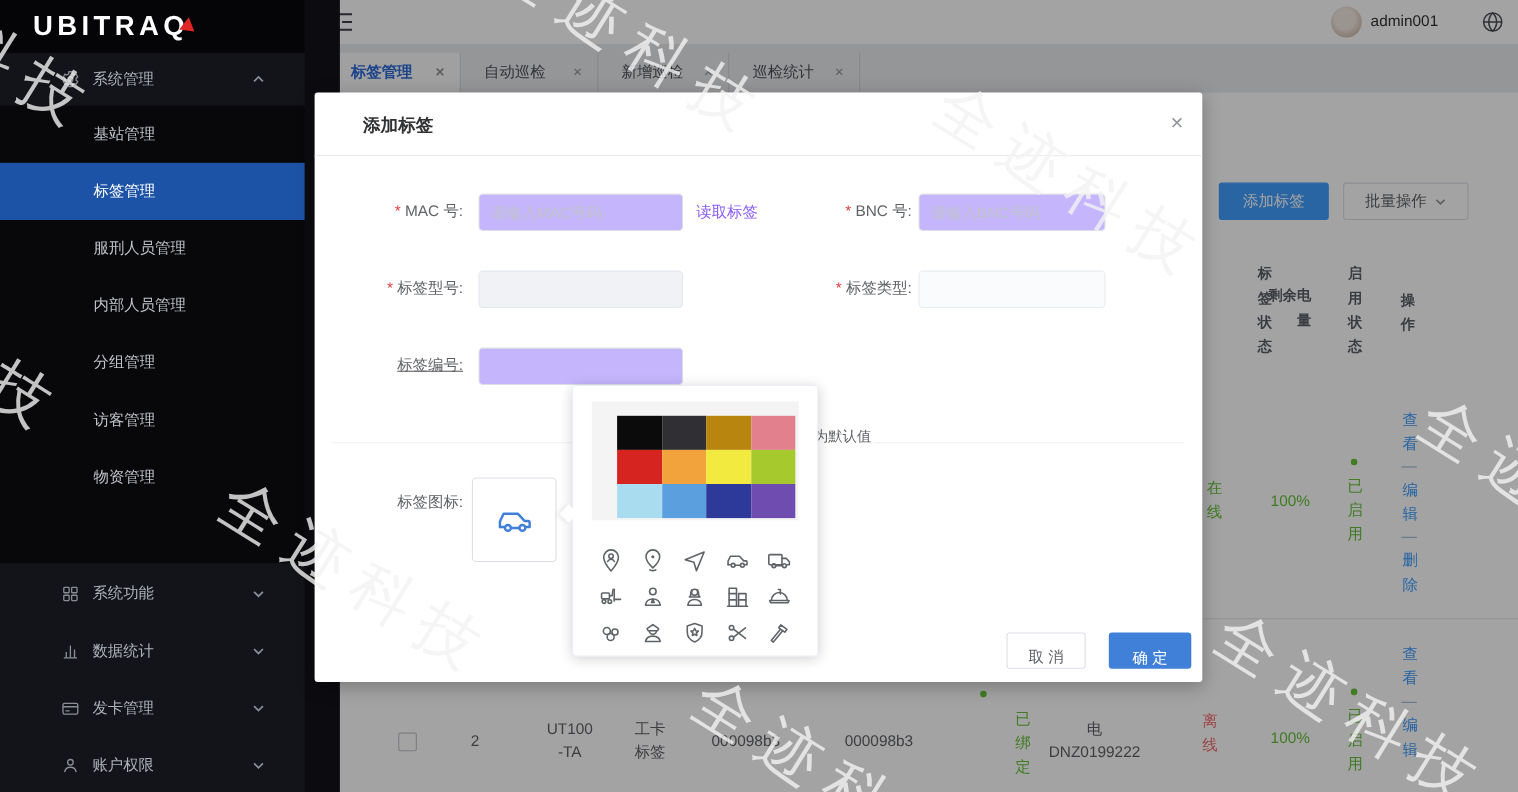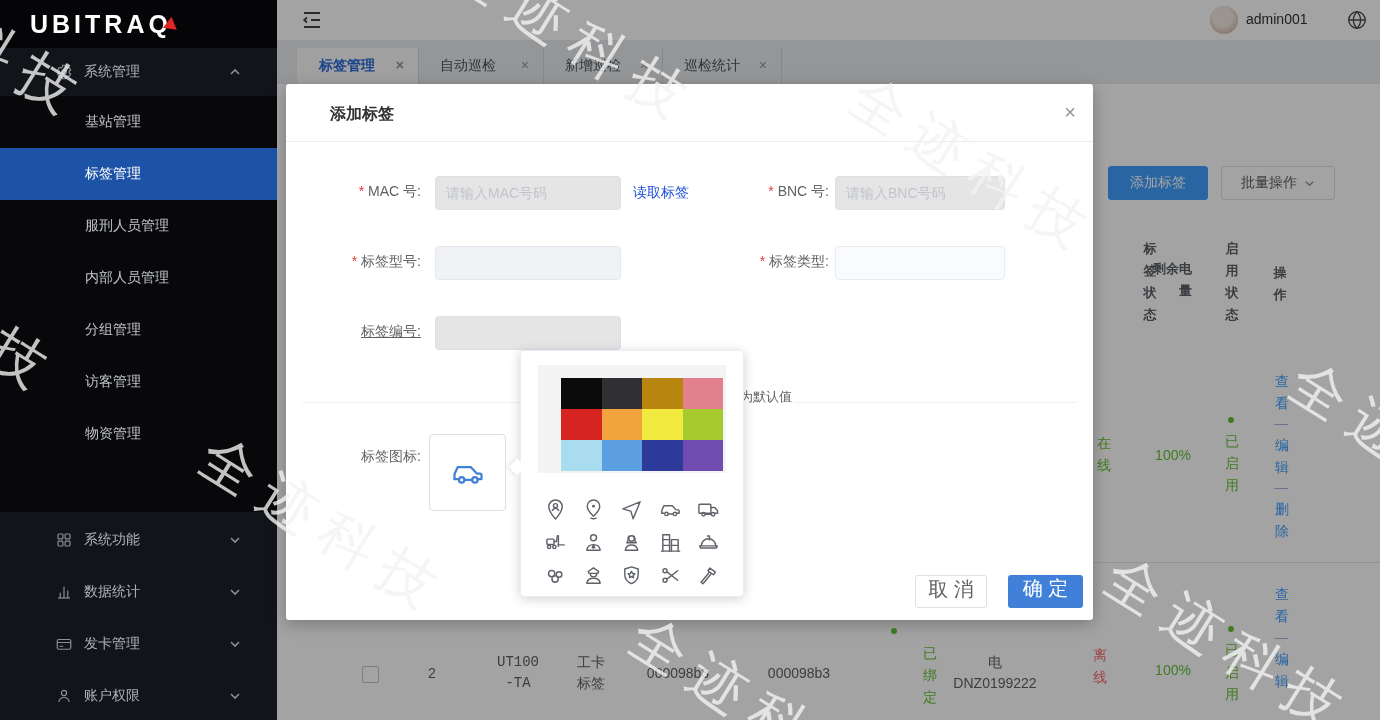--- a/index.html
+++ b/index.html
@@ -1,20 +1,20 @@
 <!DOCTYPE html>
 <html><head>
 <meta charset="utf-8">
 <style>
   html,body{margin:0;padding:0;background:#222;}
   #screen{position:relative;width:1380px;height:720px;overflow:hidden;
     font-family:"Liberation Sans","DejaVu Sans",sans-serif;background:#f0f2f5;}
   .abs{position:absolute;}
   
-  .sidebar{left:0;top:0;width:277px;height:720px;background:#131419;z-index:10;}
+  .sidebar{left:0;top:0;width:277px;height:720px;background:#131419;z-index:10;padding-left:32px;}
   .logo-area{left:0;top:0;width:277px;height:48px;background:#050507;}
   .logo{left:30px;top:10px;color:#fff;font-size:25px;font-weight:700;letter-spacing:4px;white-space:nowrap;}
   .logo-mark{display:inline-block;width:0;height:0;border-left:12px solid #e02525;border-top:7px solid transparent;border-bottom:7px solid transparent;transform:rotate(38deg);margin-left:-6px;}
   .menu-item{left:0;width:277px;height:48px;color:#aeb2ba;font-size:14px;cursor:pointer;}
   .menu-item .mi-icon{position:absolute;left:55px;top:15px;width:18px;height:18px;color:#8a8e96;}
   .menu-item .mi-label{position:absolute;left:84px;top:15px;}
   .menu-item .mi-caret{position:absolute;right:36px;top:18px;width:12px;height:12px;color:#8a8e96;}
   .submenu{left:0;top:96px;width:277px;height:416px;background:#08080a;}
   .sub-item{left:0;width:277px;height:52px;color:#bfc3c9;font-size:14px;cursor:pointer;}
   .sub-item span{position:absolute;left:85px;top:17px;}
@@ -50,30 +50,30 @@
   
   .overlay{left:277px;top:0;width:1103px;height:720px;background:rgba(0,0,0,0.36);z-index:40;}
   
   .modal{left:286px;top:84px;width:807px;height:536px;background:#fff;border-radius:3px;
     box-shadow:0 4px 16px rgba(0,0,0,0.25);z-index:50;}
   .modal-title{left:44px;top:20px;font-size:16px;color:#303133;font-weight:700;}
   .modal-close{left:774px;top:18px;width:20px;height:20px;color:#909399;font-size:20px;line-height:20px;text-align:center;cursor:pointer;}
   .modal-hr{left:0;top:57px;width:807px;height:1px;background:#ececec;}
   .f-label{font-size:14px;color:#606266;text-align:right;white-space:nowrap;}
   .f-label.req::before{content:"* ";color:#e03c3c;}
-  .f-input{box-sizing:border-box;border:1px solid #dcdfe6;border-radius:4px;background:#e5e5e5;
+  .f-input{box-sizing:border-box;border:1px solid #dcdfe6;border-radius:4px;background:#c4b5fd;
     font-size:14px;color:#606266;padding:0 10px;outline:none;font-family:inherit;}
   .f-input::placeholder{color:#c0c4cc;}
   .f-input.gray{background:#f0f2f5;border-color:#e4e7ed;}
   .f-input.pale{background:#fafbfc;border-color:#e8ebf0;}
   .hint-line{background:#f0f0f0;height:1px;}
   .hint-text{font-size:13px;color:#606266;background:#fff;padding:0 2px;}
   .icon-btn{box-sizing:border-box;border:1px solid #dcdfe6;border-radius:4px;background:#fff;display:flex;align-items:center;justify-content:center;cursor:pointer;}
   .icon-btn .sel-icon{width:36px;height:36px;color:#4080d9;}
-  .m-btn{position:absolute;display:flex;align-items:flex-start;justify-content:center;font-size:20px;border-radius:3px;cursor:pointer;box-sizing:border-box;}
+  .m-btn{position:absolute;display:flex;align-items:flex-end;justify-content:center;font-size:14px;border-radius:3px;cursor:pointer;box-sizing:border-box;}
   
   .popover{left:520px;top:350px;width:222px;height:245px;background:#fff;border:1px solid #ebeef5;border-radius:4px;
     box-shadow:0 2px 12px rgba(0,0,0,0.18);z-index:60;}
   .pop-arrow{left:511px;top:461px;width:12px;height:12px;background:#fff;transform:rotate(45deg);
     box-shadow:-2px 2px 4px rgba(0,0,0,0.08);z-index:61;}
   .palette-wrap{left:17px;top:14px;width:188px;height:108px;background:#f4f4f5;}
   .palette{position:absolute;left:23px;top:13px;width:162px;height:93px;display:grid;grid-template-columns:repeat(4,1fr);grid-template-rows:repeat(3,1fr);}
   .swatch{cursor:pointer;}
   .icon-grid{left:15px;top:142px;width:192px;height:99px;display:grid;grid-template-columns:repeat(5,1fr);grid-template-rows:repeat(3,1fr);}
   .pick-icon{display:flex;align-items:center;justify-content:center;color:#5f6368;cursor:pointer;}
@@ -249,21 +249,21 @@
   <div class="abs vcell blue-link" style="left:1272px;top:370px;">查看</div>
   <div class="abs act-div" style="left:1274px;top:424px;"></div>
   <div class="abs vcell blue-link" style="left:1272px;top:434px;">编辑</div>
   <div class="abs act-div" style="left:1274px;top:488px;"></div>
   <div class="abs vcell blue-link" style="left:1272px;top:498px;">删除</div>
 
   <div class="abs row-divider" style="left:1093px;top:562px;width:287px;"></div>
 
   <div class="abs checkbox" style="left:362px;top:666px;"></div>
   <div class="abs cellnum" style="left:428px;top:665px;">2</div>
-  <div class="abs pre" style="left:488px;top:652px;width:60px;font-family:Liberation Mono, monospace;">UT100
+  <div class="abs pre" style="left:488px;top:652px;width:60px;">UT100
 -TA</div>
   <div class="abs pre" style="left:568px;top:652px;width:46px;">工卡
 标签</div>
   <div class="abs cellnum" style="left:636px;top:665px;width:84px;text-align:center;">000098b3</div>
   <div class="abs cellnum" style="left:757px;top:665px;width:84px;text-align:center;">000098b3</div>
   <div class="abs dot" style="left:891px;top:628px;"></div>
   <div class="abs vcell green" style="left:920px;top:642px;">已绑定</div>
   <div class="abs pre" style="left:938px;top:652px;width:114px;">电
 DNZ0199222</div>
   <div class="abs vcell red" style="left:1090px;top:644px;">离线</div>
@@ -276,21 +276,21 @@
 
   <div class="abs overlay"></div>
 
   <div class="abs modal">
     <div class="abs modal-title">添加标签</div>
     <div class="abs modal-close">×</div>
     <div class="abs modal-hr"></div>
 
     <div class="abs f-label req" style="left:29px;top:99px;width:106px;">MAC 号:</div>
     <input class="abs f-input" style="left: 149px; top: 92px; width: 186px; height: 34px;" placeholder="请输入MAC号码">
-    <div class="abs blue-link" style="left:347px;top:100px;font-size:14px;color:#1d4ed8;">读取标签</div>
+    <div class="abs blue-link" style="left:347px;top:100px;font-size:14px;color:#8b5cf6;">读取标签</div>
     <div class="abs f-label req" style="left:445px;top:99px;width:98px;">BNC 号:</div>
     <input class="abs f-input" style="left: 549px; top: 92px; width: 170px; height: 34px;" placeholder="请输入BNC号码">
 
     <div class="abs f-label req" style="left:29px;top:169px;width:106px;">标签型号:</div>
     <input class="abs f-input gray" style="left: 149px; top: 162px; width: 186px; height: 34px;">
     <div class="abs f-label req" style="left:445px;top:169px;width:98px;">标签类型:</div>
     <input class="abs f-input pale" style="left: 549px; top: 162px; width: 170px; height: 34px;">
 
     <div class="abs f-label" style="left:29px;top:239px;width:106px;text-decoration:underline;">标签编号:</div>
     <input class="abs f-input" style="left: 149px; top: 232px; width: 186px; height: 34px;">

